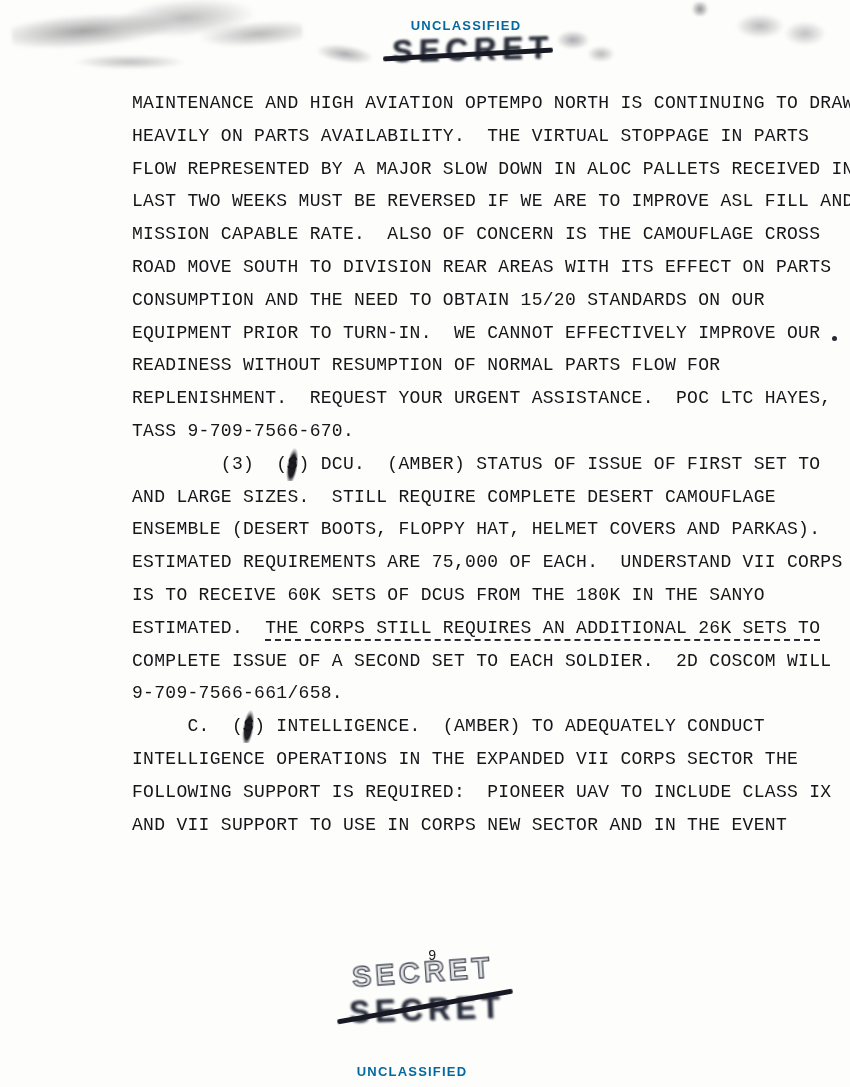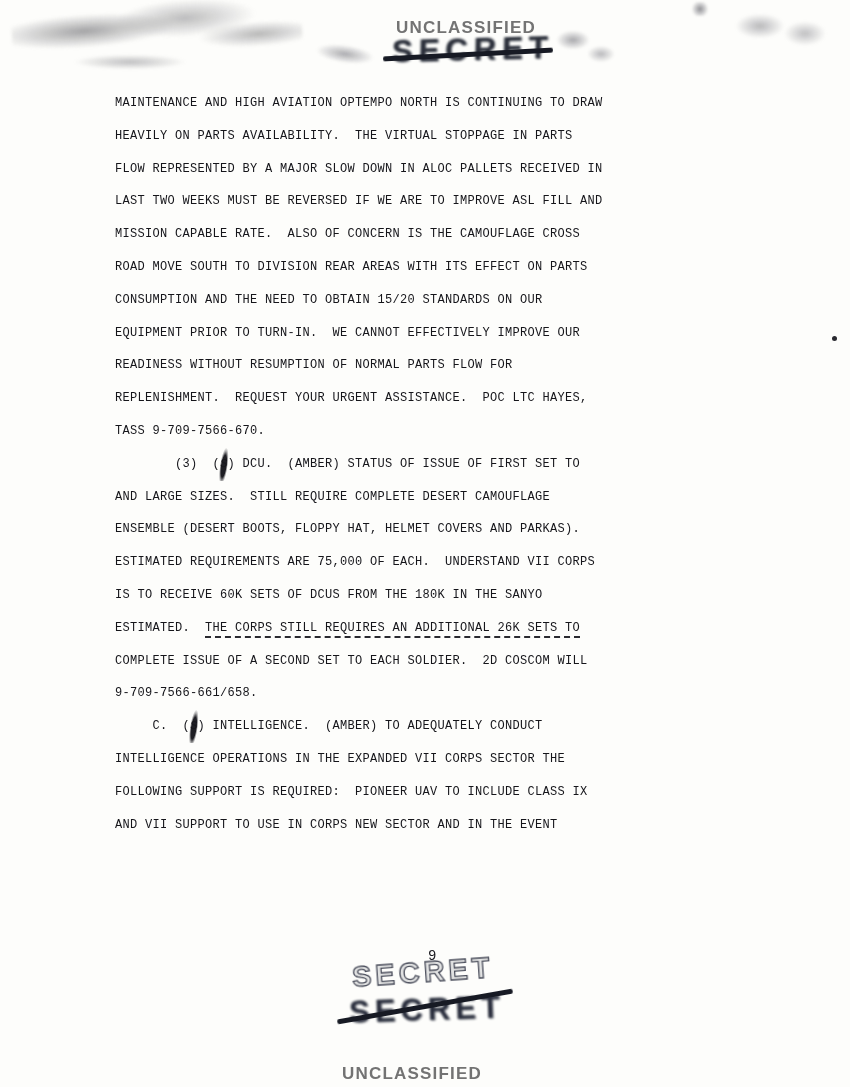--- a/index.html
+++ b/index.html
@@ -11,23 +11,23 @@
     overflow:hidden;
     font-family:"Liberation Mono","DejaVu Sans Mono",monospace;
     color:#15151a;
   }
 
   
   .class-banner{
     position:absolute;
     font-family:"Liberation Sans","DejaVu Sans",sans-serif;
     font-weight:700;
-    font-size:17px;
+    font-size:13px;
     letter-spacing:1.2px;
-    color:#737373;
+    color:#0369a1;
     transform:translateX(-50%);
     white-space:nowrap;
   }
   .class-top{left:466px;top:18px;}
   .class-bottom{left:412px;top:1064px;}
 
   
   .stamp{
     position:absolute;
     font-family:"Liberation Sans","DejaVu Sans",sans-serif;
@@ -75,23 +75,23 @@
   .page-number{
     position:absolute;
     left:428px;top:948px;
     font-size:14px;
     color:#1a1a1f;
   }
 
   
   .doc-body{
     position:absolute;
-    left:115px;top:87px;
+    left:132px;top:87px;
     width:660px;
-    font-size:12px;
+    font-size:18px;
     letter-spacing:.3px;
     line-height:32.8px;
   }
   .line{white-space:pre;}
   .redact{
     position:relative;
     display:inline-block;
     background:radial-gradient(ellipse at 50% 55%, rgba(18,18,24,.95) 0 42%, rgba(18,18,24,.35) 58%, rgba(18,18,24,0) 72%);
     border-radius:3px;
     transform:skewX(-8deg);

